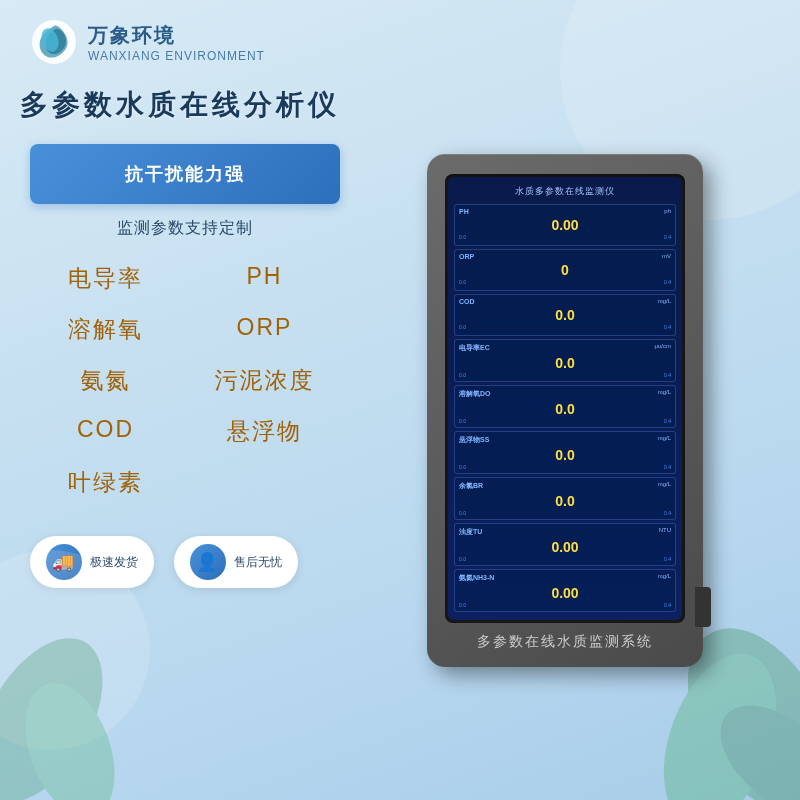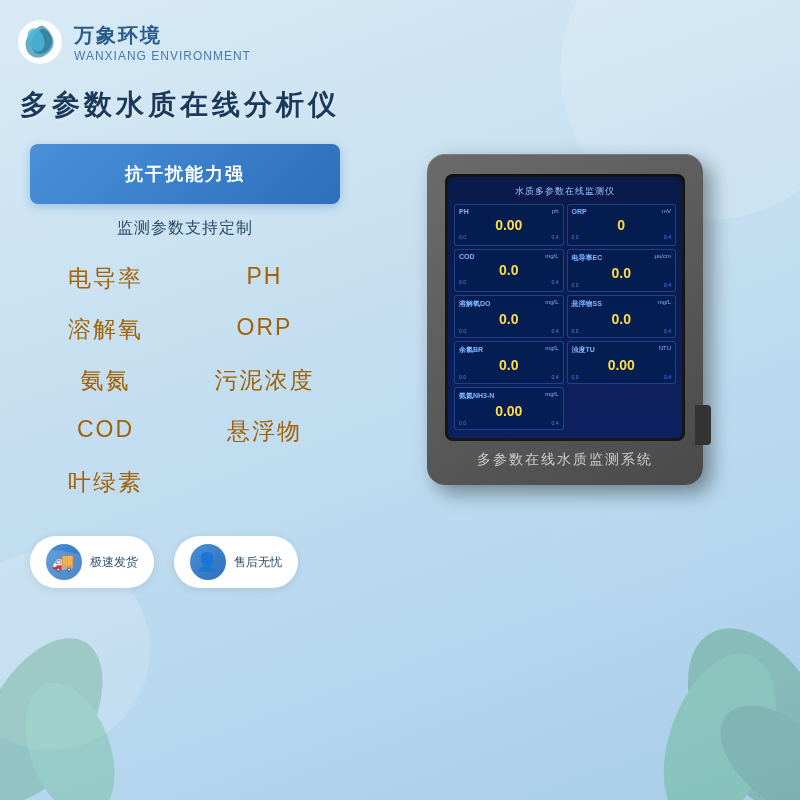--- a/index.html
+++ b/index.html
@@ -16,21 +16,21 @@
     .bg-circle {
       position: absolute;
       border-radius: 50%;
       background: rgba(255,255,255,0.15);
     }
 
     
     .header {
       display: flex;
       align-items: center;
-      padding: 18px 30px 10px 16px;
+      padding: 18px 30px 10px 30px;
     }
     .logo-area {
       display: flex;
       align-items: center;
       gap: 10px;
     }
     .logo-icon {
       width: 48px;
       height: 48px;
     }
@@ -181,21 +181,21 @@
     .screen-title {
       text-align: center;
       color: #a0c4ff;
       font-size: 9px;
       letter-spacing: 1px;
       margin-bottom: 6px;
     }
 
     .param-grid {
       display: grid;
-      grid-template-columns: repeat(2, 1fr);
+      grid-template-columns: repeat(1, 1fr);
       gap: 3px;
     }
 
     .param-cell {
       background: rgba(0,30,80,0.6);
       border: 1px solid rgba(100,150,255,0.3);
       border-radius: 3px;
       padding: 3px 4px;
       min-height: 42px;
     }

